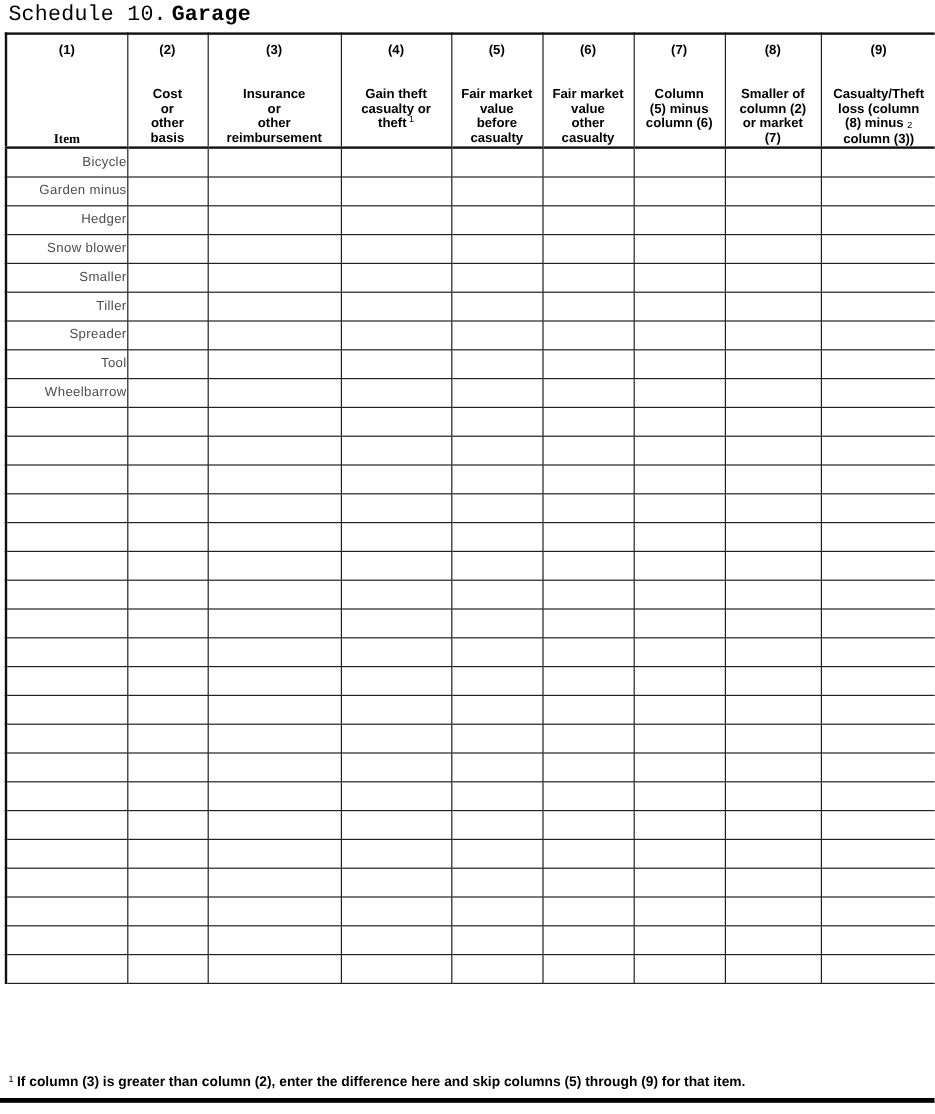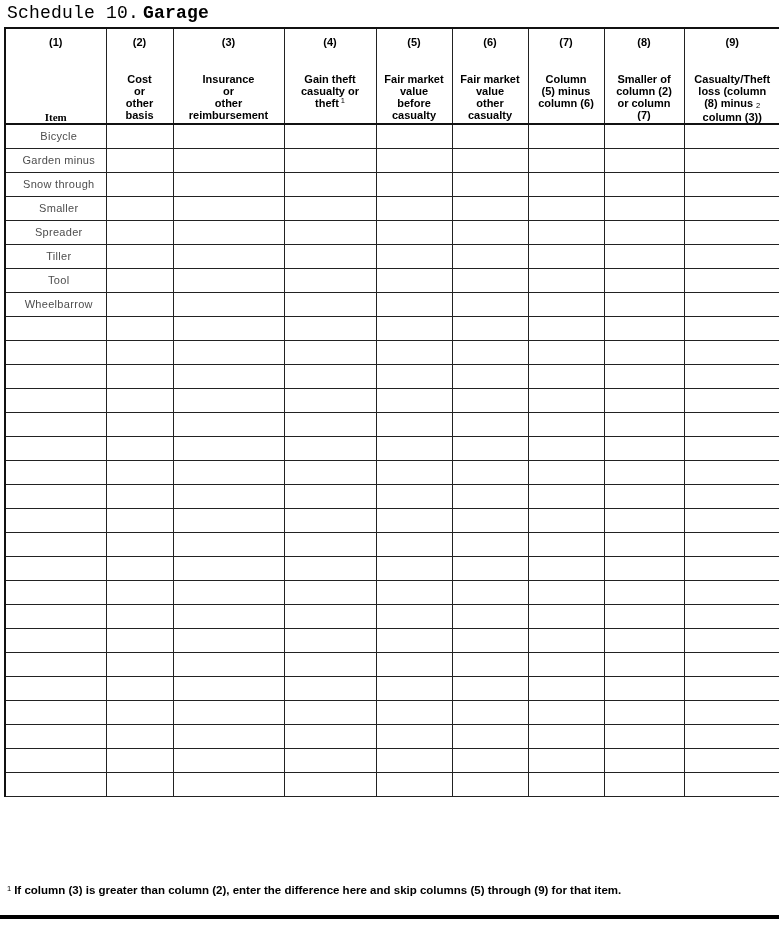--- a/index.html
+++ b/index.html
@@ -29,26 +29,26 @@
 
   .col-num  { margin-top:7px; font-size:11px; line-height:13px; }
   .col-body { margin-top:24px; font-size:11px; line-height:12px; }
   .col-body.bottom { position:absolute; bottom:0; left:0; right:0; margin:0;font-family:Liberation Serif, serif; }
 
   .fnm { font-size:7.5px; font-weight:normal; }
   .fnm.sup { position:relative; top:-4px; margin-left:2px; }
   .fnm.sub { position:relative; top:1px;  margin-left:3px; }
 
   .item-cell {
-    font-size:11px; color:#4d4d4d; padding-left:6px; text-align:center;
+    font-size:11px; color:#4d4d4d; padding-left:6px; text-align:right;
     vertical-align:middle; font-weight:normal; letter-spacing:0.3px;
   }
 
   .footnotes { position:absolute; left:6px; top:884px; font-size:11.5px; font-weight:bold; color:#000; }
-  .footnote  { line-height:12px; white-space:nowrap; }
+  .footnote  { line-height:12px; white-space:nowrap;margin-top:12px; }
   .fn-sup    { font-size:7.5px; font-weight:normal; position:relative; top:-3px; margin:0 3px 0 1px; }
 
   .bottom-rule { position:absolute; left:0; top:915px; width:779px; height:4px; background:#000; }
 </style>
 </head>
 <body>
 
 <div class="page">
 
   <div class="title">
@@ -125,21 +125,21 @@
               <div>Column</div>
               <div>(5) minus</div>
               <div>column (6)</div>
             </div>
           </th>
           <th>
             <div class="col-num">(8)</div>
             <div class="col-body">
               <div>Smaller of</div>
               <div>column (2)</div>
-              <div>or column</div>
+              <div>or market</div>
               <div>(7)</div>
             </div>
           </th>
           <th>
             <div class="col-num">(9)</div>
             <div class="col-body">
               <div>Casualty/Theft</div>
               <div>loss (column</div>
               <div>(8) minus<span class="fnm sub">2</span></div>
               <div>column (3))</div>
@@ -164,21 +164,32 @@
           <td class="entry-cell"></td>
           <td class="entry-cell"></td>
           <td class="entry-cell"></td>
           <td class="entry-cell"></td>
           <td class="entry-cell"></td>
           <td class="entry-cell"></td>
           <td class="entry-cell"></td>
           <td class="entry-cell"></td>
         </tr>
         <tr>
-          <td class="item-cell">Snow through</td>
+          <td class="item-cell">Hedger</td>
+          <td class="entry-cell"></td>
+          <td class="entry-cell"></td>
+          <td class="entry-cell"></td>
+          <td class="entry-cell"></td>
+          <td class="entry-cell"></td>
+          <td class="entry-cell"></td>
+          <td class="entry-cell"></td>
+          <td class="entry-cell"></td>
+        </tr>
+        <tr>
+          <td class="item-cell">Snow blower</td>
           <td class="entry-cell"></td>
           <td class="entry-cell"></td>
           <td class="entry-cell"></td>
           <td class="entry-cell"></td>
           <td class="entry-cell"></td>
           <td class="entry-cell"></td>
           <td class="entry-cell"></td>
           <td class="entry-cell"></td>
         </tr>
         <tr>
@@ -186,32 +197,32 @@
           <td class="entry-cell"></td>
           <td class="entry-cell"></td>
           <td class="entry-cell"></td>
           <td class="entry-cell"></td>
           <td class="entry-cell"></td>
           <td class="entry-cell"></td>
           <td class="entry-cell"></td>
           <td class="entry-cell"></td>
         </tr>
         <tr>
+          <td class="item-cell">Tiller</td>
+          <td class="entry-cell"></td>
+          <td class="entry-cell"></td>
+          <td class="entry-cell"></td>
+          <td class="entry-cell"></td>
+          <td class="entry-cell"></td>
+          <td class="entry-cell"></td>
+          <td class="entry-cell"></td>
+          <td class="entry-cell"></td>
+        </tr>
+        <tr>
           <td class="item-cell">Spreader</td>
-          <td class="entry-cell"></td>
-          <td class="entry-cell"></td>
-          <td class="entry-cell"></td>
-          <td class="entry-cell"></td>
-          <td class="entry-cell"></td>
-          <td class="entry-cell"></td>
-          <td class="entry-cell"></td>
-          <td class="entry-cell"></td>
-        </tr>
-        <tr>
-          <td class="item-cell">Tiller</td>
           <td class="entry-cell"></td>
           <td class="entry-cell"></td>
           <td class="entry-cell"></td>
           <td class="entry-cell"></td>
           <td class="entry-cell"></td>
           <td class="entry-cell"></td>
           <td class="entry-cell"></td>
           <td class="entry-cell"></td>
         </tr>
         <tr>

